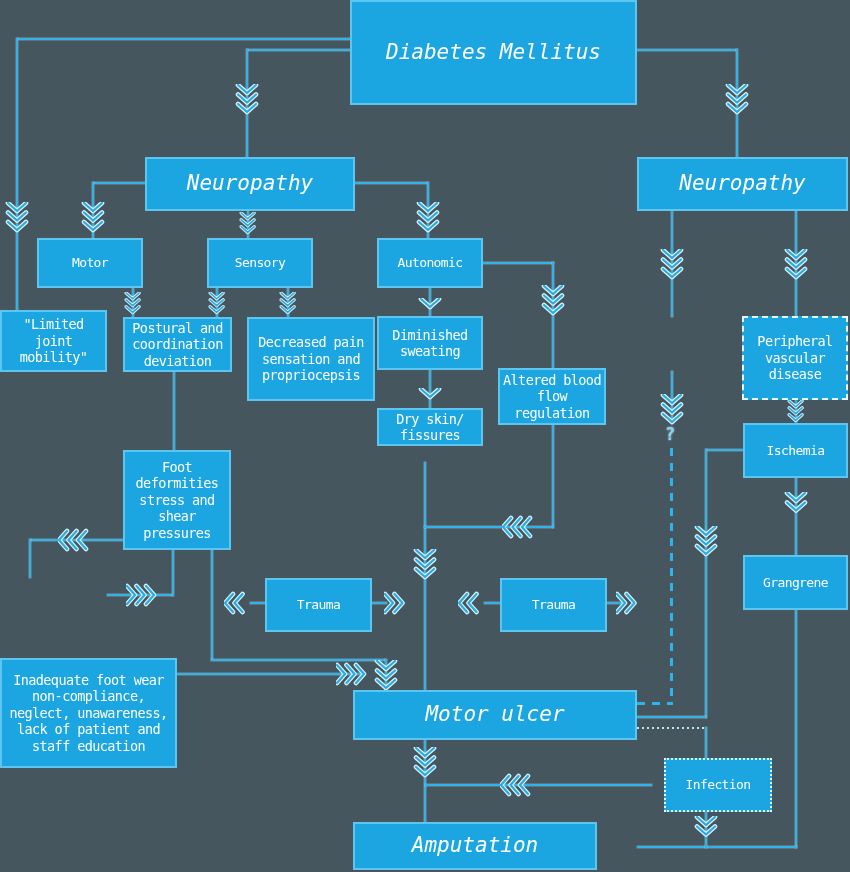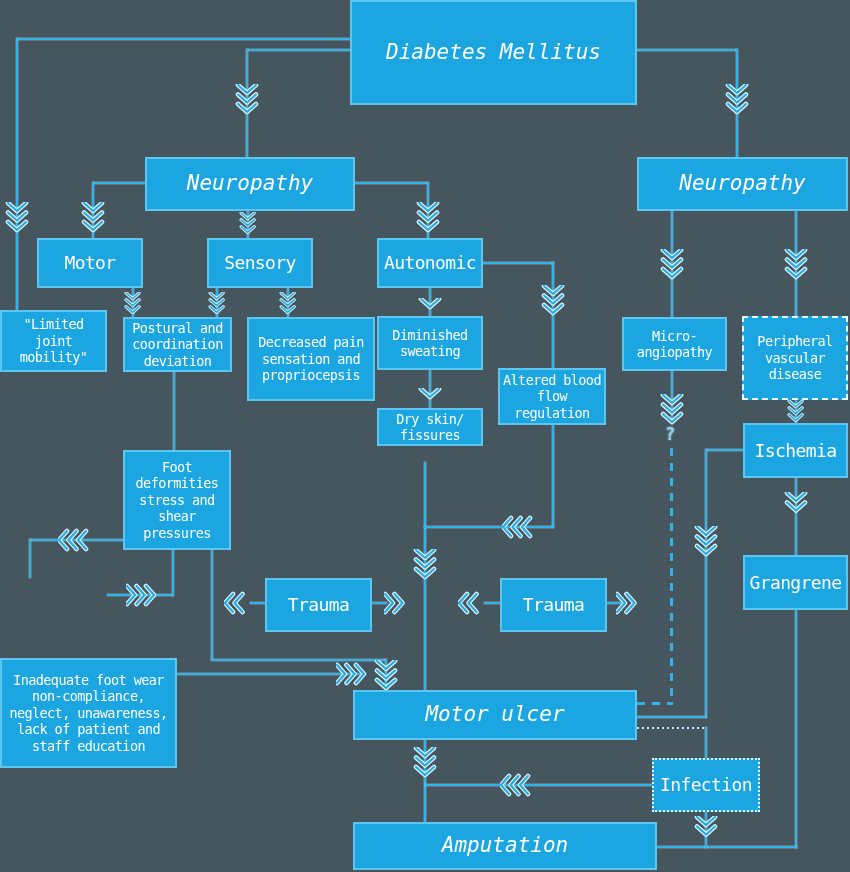--- a/index.html
+++ b/index.html
@@ -9,24 +9,24 @@
     font-family:"DejaVu Sans Mono","Liberation Mono",monospace;
     color:#fff;
   }
   .node{
     position:absolute;display:flex;align-items:center;justify-content:center;
     text-align:center;background:#1BA6E2;border:2px solid #5CC5F0;
     box-sizing:border-box;color:#fff;line-height:1.22;letter-spacing:-0.6px;
     padding:2px 3px;
   }
   .node.big{font-size:21px;letter-spacing:0;font-style:italic;}
-  .node.mid{font-size:18px;}
+  .node.mid{font-size:13px;}
   .node.small{font-size:13.5px;}
   .node.dashedb{border:2px dashed #E8F7FD;}
-  .node.dottedb{border:2px dotted #E8F7FD;}
+  .node.dottedb{border:2px dotted #E8F7FD;margin-left:12px;}
   .h,.v{position:absolute;background:#2FB3EC;box-shadow:0 0 0 0.5px rgba(234,247,253,.35);}
   .h{height:2px;} .v{width:2px;}
   .vdash{position:absolute;width:3px;background:repeating-linear-gradient(180deg,#2FB3EC 0 8px,transparent 8px 15px);}
   .hdash{position:absolute;height:3px;background:repeating-linear-gradient(90deg,#2FB3EC 0 8px,transparent 8px 15px);}
   .hdot{position:absolute;height:2px;background:repeating-linear-gradient(90deg,#BDE8F8 0 2px,transparent 2px 5px);}
   .arrow{position:absolute;line-height:0;}
   .qmark{position:absolute;font-size:17px;font-weight:bold;color:#7FD4F4;
     text-shadow:0 0 2px rgba(255,255,255,.8);letter-spacing:0;}
 </style>
 </head>
@@ -252,23 +252,20 @@
     </div>
   <div class="node small" style="left:377px;top:316px;width:106px;height:54px;">
     <span>Diminished sweating</span>
     </div>
   <div class="node small" style="left:498px;top:368px;width:108px;height:57px;">
     <span>Altered blood flow regulation</span>
     </div>
   <div class="node small" style="left:377px;top:408px;width:106px;height:38px;">
     <span>Dry skin/ fissures</span>
     </div>
-  <div class="node small" style="left:622px;top:317px;width:105px;height:54px;">
-    <span>Micro- angiopathy</span>
-    </div>
   <div class="node small dashedb" style="left:742px;top:316px;width:106px;height:84px;">
     <span>Peripheral vascular disease</span>
     </div>
   <div class="node mid" style="left:743px;top:423px;width:105px;height:55px;align-items:center;">
     <span>Ischemia</span>
     </div>
   <div class="node mid" style="left:743px;top:555px;width:105px;height:55px;">
     <span>Grangrene</span>
     </div>
   <div class="node small" style="left:123px;top:450px;width:108px;height:100px;">
@@ -282,16 +279,16 @@
     </div>
   <div class="node small" style="left:0;top:658px;width:177px;height:110px;">
     <span>Inadequate foot wear non-compliance, neglect, unawareness, lack of patient and staff education</span>
     </div>
   <div class="node big" style="left:353px;top:690px;width:284px;height:50px;">
     <span>Motor ulcer</span>
     </div>
   <div class="node mid dottedb" style="left:652px;top:758px;width:108px;height:54px;">
     <span>Infection</span>
     </div>
-  <div class="node big" style="left:353px;top:822px;width:304px;height:48px;">
+  <div class="node big" style="left:353px;top:822px;width:244px;height:48px;">
     <span>Amputation</span>
     </div>
 </div>
 
 </body></html>

